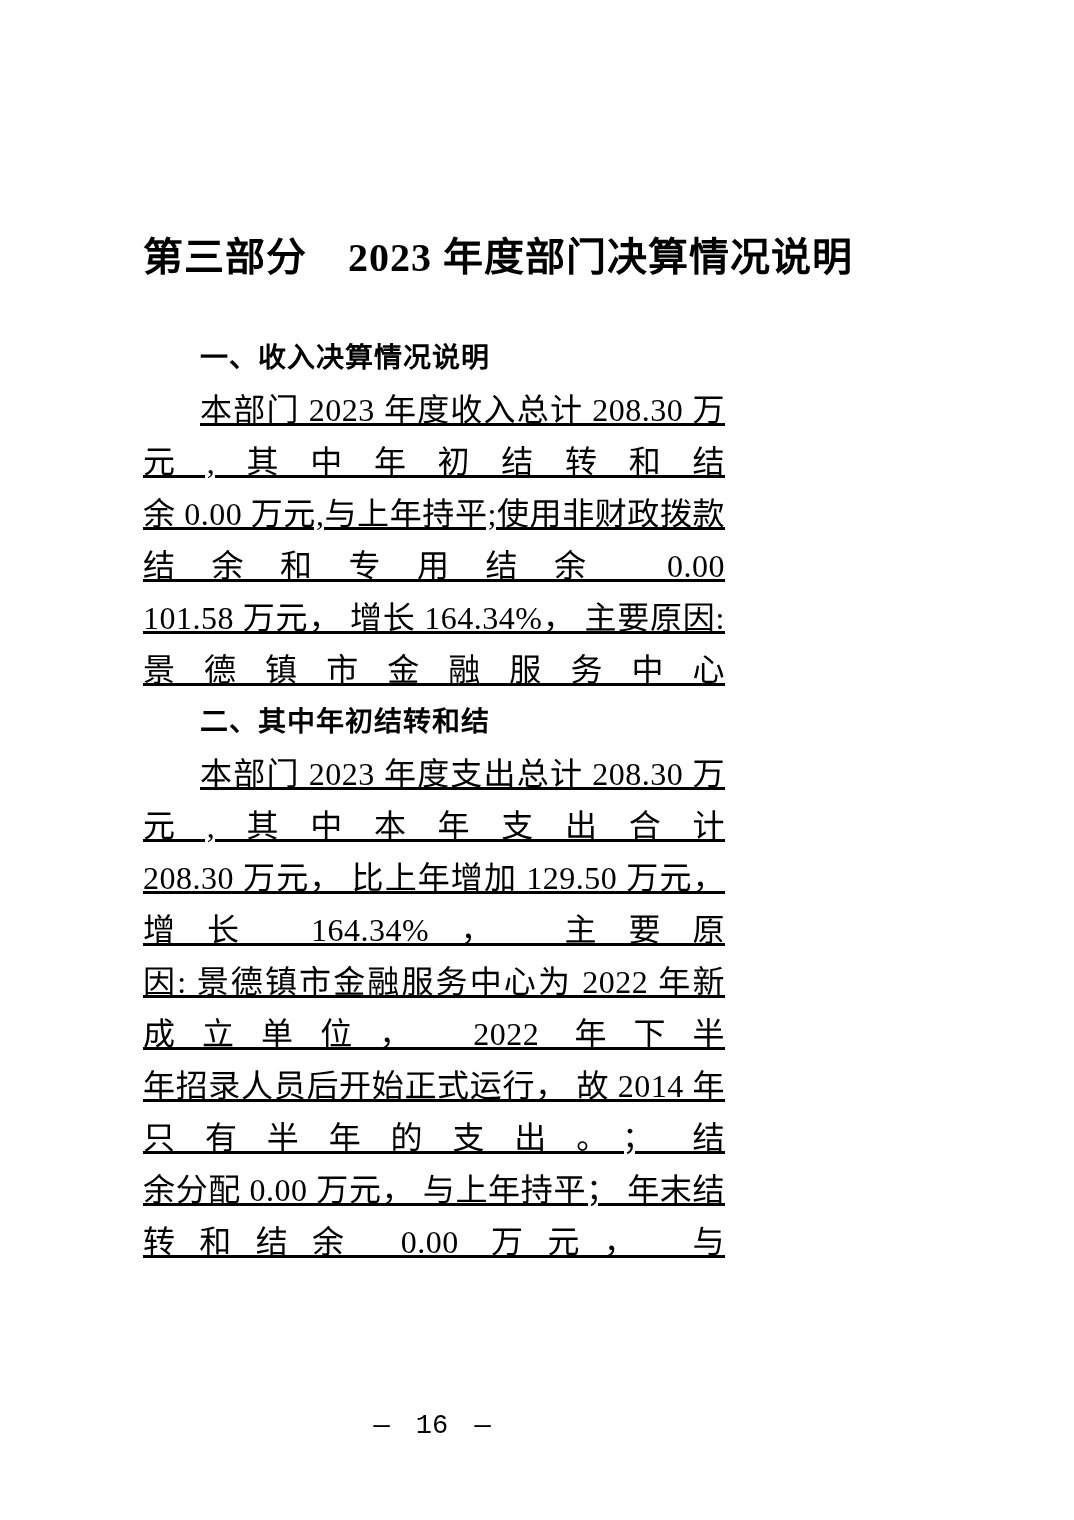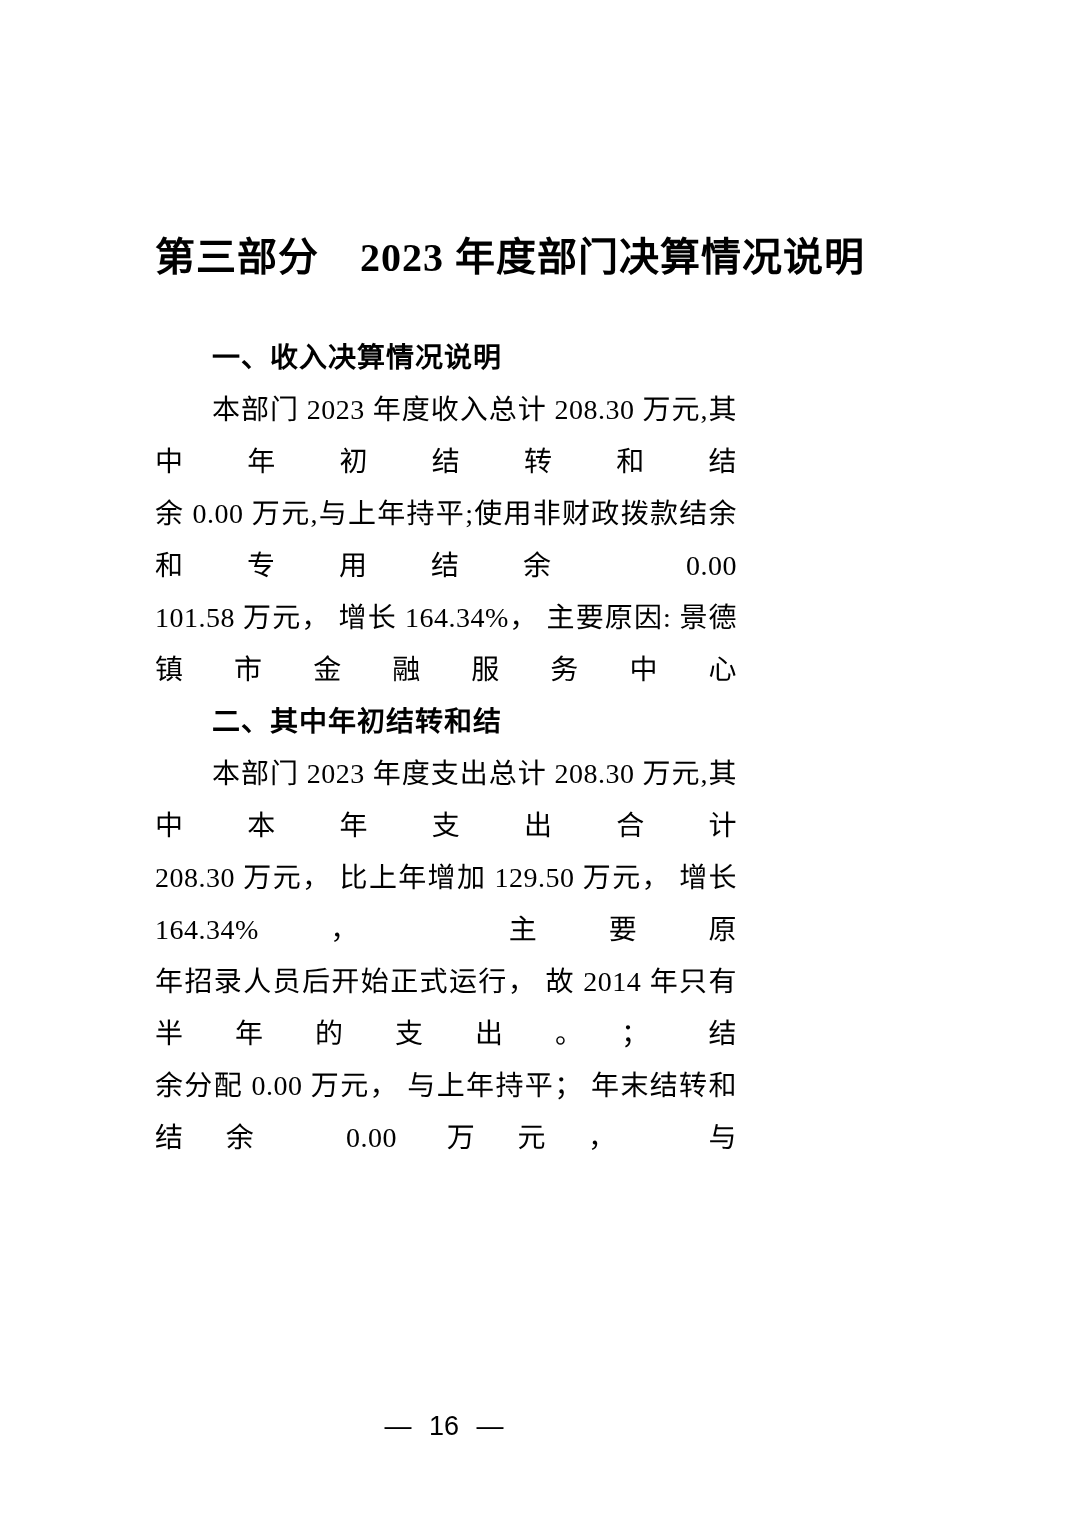--- a/index.html
+++ b/index.html
@@ -9,21 +9,20 @@
   }
   .page {
     position: relative;
     width: 864px;
     height: 1520px;
     background: #ffffff;
     color: #000000;
     font-family: "Liberation Serif", "DejaVu Serif", serif;
     overflow: hidden;
     box-sizing: border-box;
-    margin-left: 12px;
   }
   .content {
     box-sizing: border-box;
     padding: 231px 139px 0 143px;
   }
   .doc-title {
     margin: 0 0 47px 0;
     font-size: 40px;
     font-weight: 700;
     line-height: 54px;
@@ -38,42 +37,43 @@
     font-weight: 700;
     font-size: 28px;
     line-height: 52px;
     text-indent: 57px;
     letter-spacing: 1px;
   }
   .para {
     margin: 0;
   }
   .line {
-    font-size: 28px;
+    font-size: 32px;
     line-height: 52px;
     text-align: justify;
     text-align-last: justify;
     letter-spacing: 0.5px;
+    text-decoration: underline;
   }
   .line.indent {
     text-indent: 57px;
   }
   .line.end {
     text-align-last: left;
   }
   .page-footer {
     position: absolute;
     left: 0;
     right: 0;
     top: 1406px;
     text-align: center;
     font-size: 27px;
     line-height: 40px;
     word-spacing: 10px;
-    font-family: Liberation Sans, sans-serif;
+    font-family: Liberation Mono, monospace;
   }
 </style>
 </head>
 <body>
 
 <div class="page">
   <div class="content">
 
     <h1 class="doc-title">第三部分　2023 年度部门决算情况说明</h1>
 
@@ -84,20 +84,21 @@
       <div class="line">余 0.00 万元,与上年持平;使用非财政拨款结余和专用结余 0.00</div>
       <div class="line">101.58 万元， 增长 164.34%， 主要原因: 景德镇市金融服务中心</div>
     </div>
 
 
     <h2 class="sec-heading">二、其中年初结转和结</h2>
 
     <div class="para">
       <div class="line indent">本部门 2023 年度支出总计 208.30 万元,其中本年支出合计</div>
       <div class="line">208.30 万元， 比上年增加 129.50 万元， 增长 164.34%， 主要原</div>
+      <div class="line">因: 景德镇市金融服务中心为 2022 年新成立单位， 2022 年下半</div>
       <div class="line">年招录人员后开始正式运行， 故 2014 年只有半年的支出。； 结</div>
       <div class="line">余分配 0.00 万元， 与上年持平； 年末结转和结余 0.00 万元， 与</div>
 
     </div>
 
   </div>
 
   <div class="page-footer">— 16 —</div>
 </div>
 

